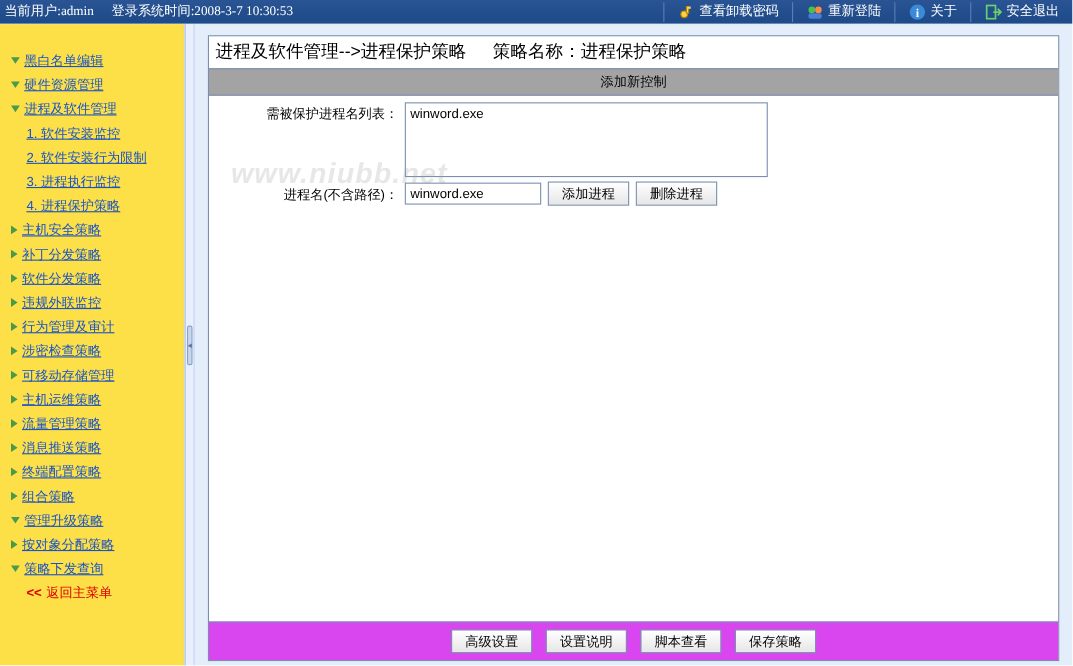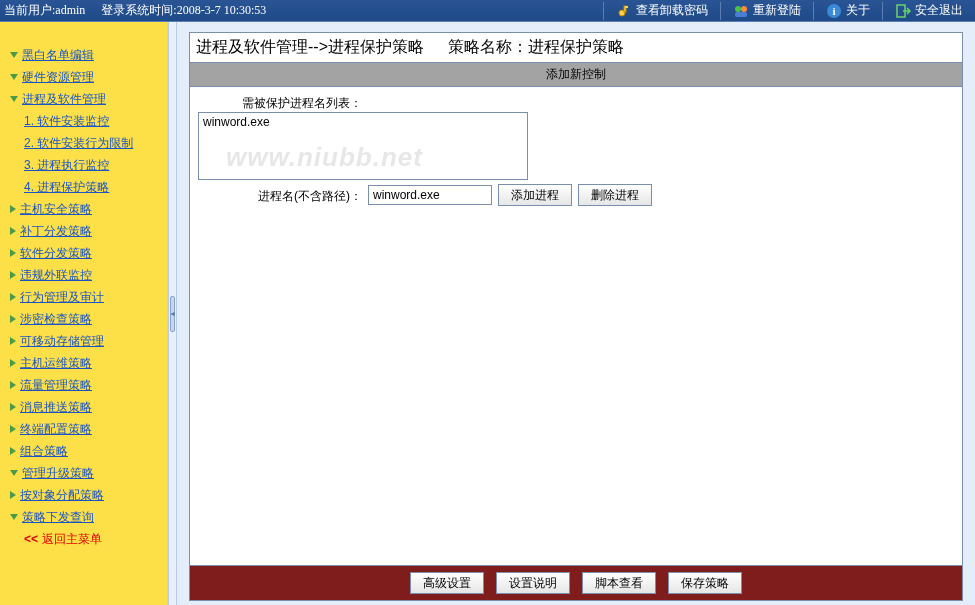--- a/index.html
+++ b/index.html
@@ -115,21 +115,21 @@
       font-size: 12px;
     }
     .form-area {
       padding: 6px 8px 0 8px;
     }
     .form-row {
       display: flex;
       align-items: center;
       margin-bottom: 4px;
     }
-    .form-row.top-align { align-items: flex-start; flex-direction: column; }
+    .form-row.top-align { align-items: flex-start; }
     .form-label {
       width: 170px;
       text-align: right;
       padding-right: 6px;
       padding-top: 2px;
       white-space: nowrap;
       color: #000;
     }
     textarea.process-list {
       width: 330px; height: 68px;
@@ -147,35 +147,35 @@
       padding: 0 12px;
       border: 1px solid #7a8fb0;
       background: linear-gradient(to bottom, #fff, #e6e6e6);
       font-family: inherit; font-size: 12px;
       cursor: pointer;
       margin-left: 6px;
     }
 
     .watermark {
       position: absolute;
-      left: 226px; top: 142px;
+      left: 210px; top: 142px;
       font-size: 26px; font-weight: bold; font-style: italic;
       color: rgba(160,160,160,0.25);
       pointer-events: none;
       letter-spacing: 1px;
       font-family: Arial, sans-serif;
     }
 
     .bottom-bar {
       border-top: 1px solid #7a8fb0;
       padding: 6px 0;
       display: flex;
       justify-content: center;
       gap: 12px;
-      background: #7f1d1d;
+      background: #d946ef;
     }
   </style>
 </head>
 <body>
 
 <div class="toolbar">
   <div class="left">
     <span>
       <span>当前用户:</span><span>admin</span>
     </span>

